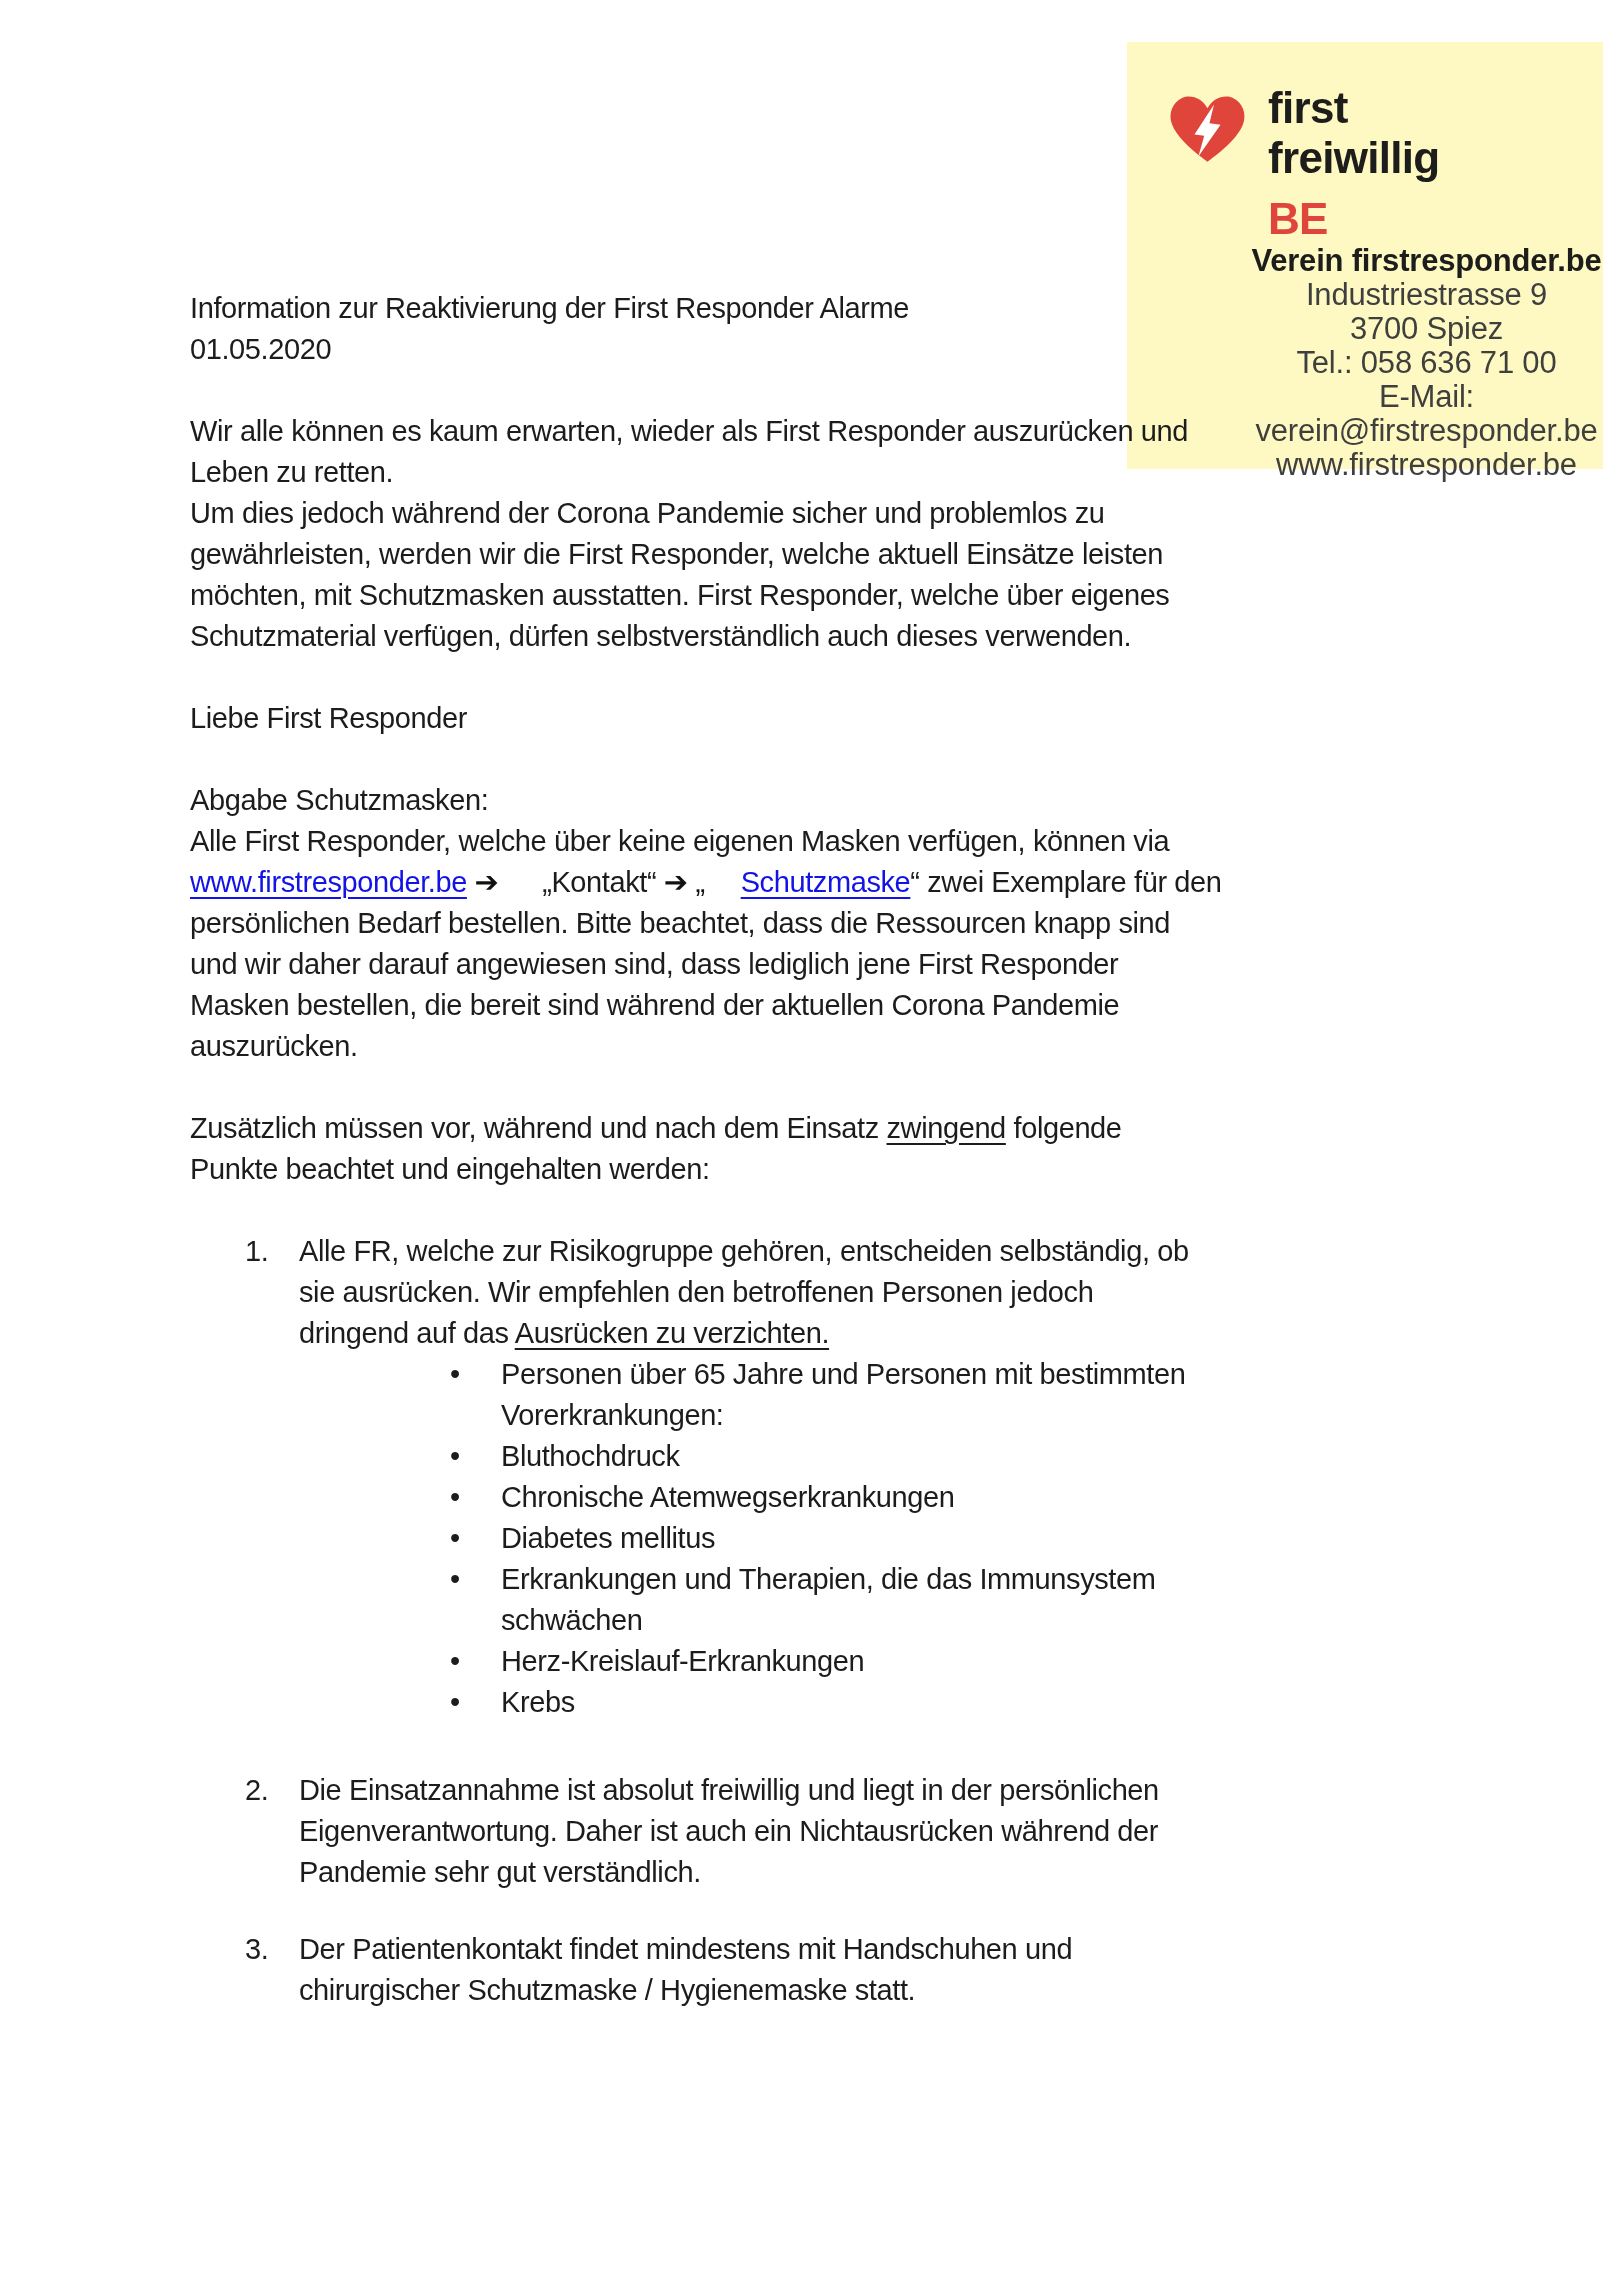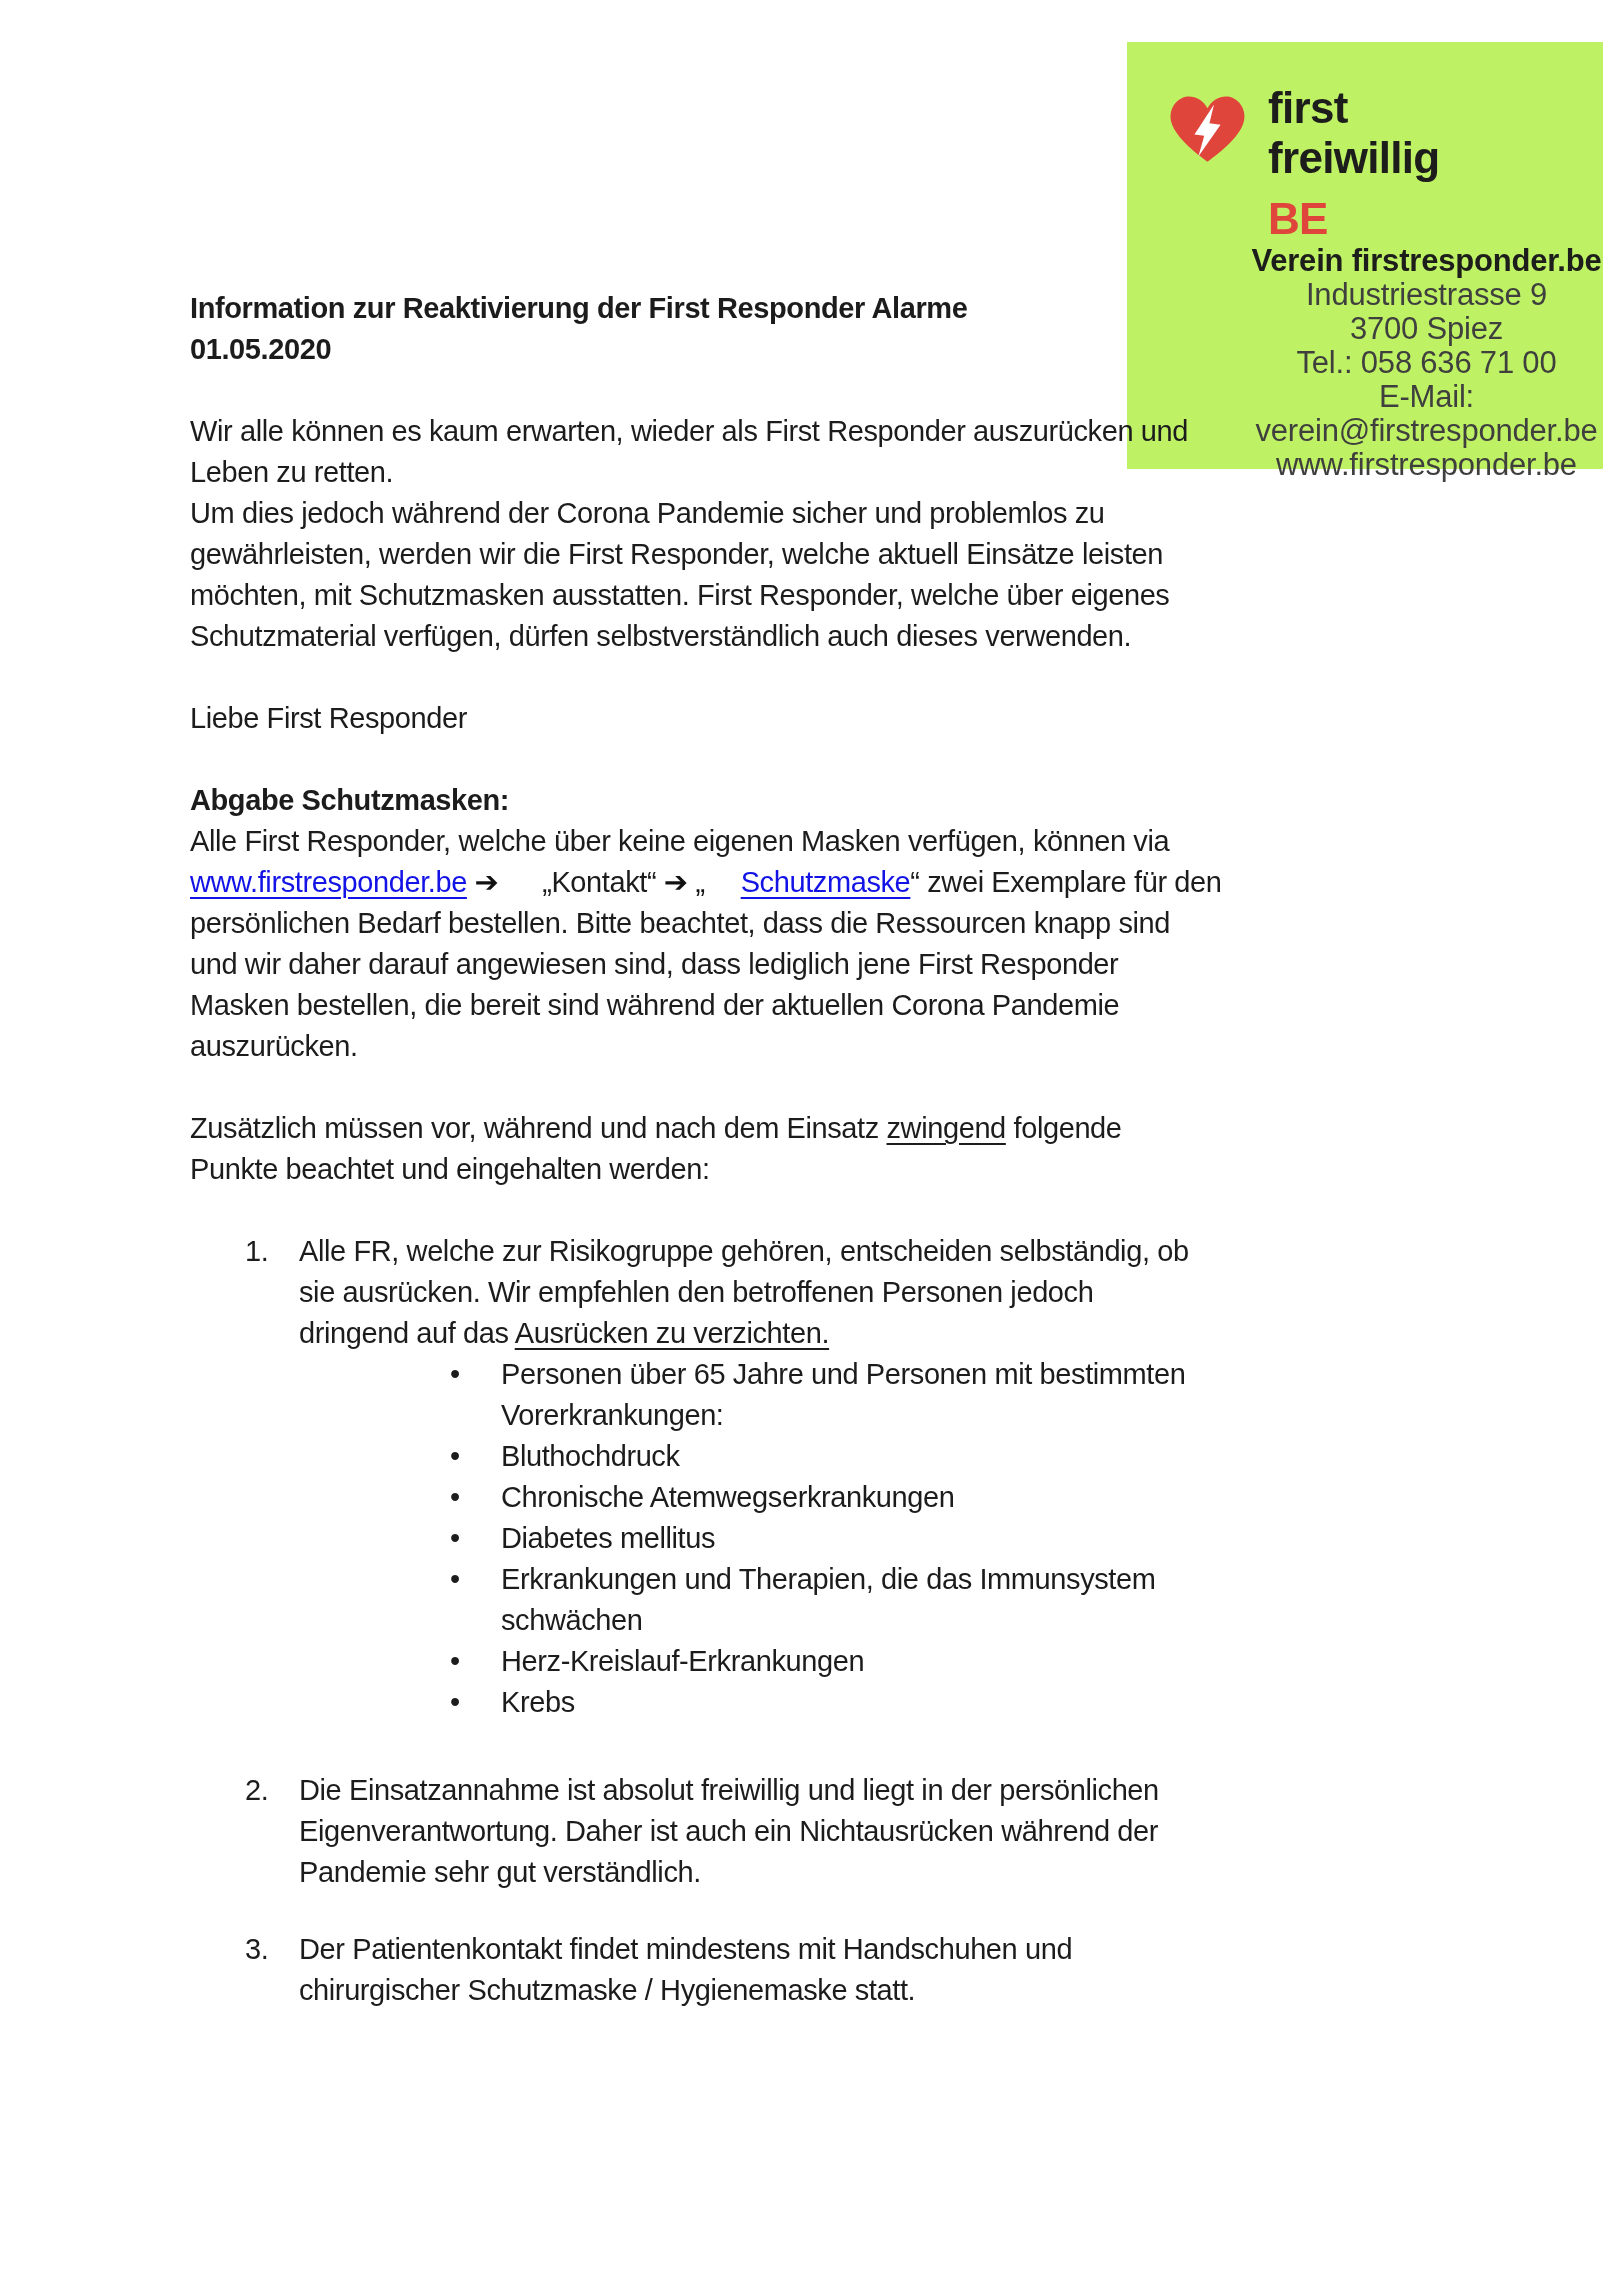--- a/index.html
+++ b/index.html
@@ -7,21 +7,21 @@
     position:relative;
     width:1623px;height:2295px;
     background:#ffffff;
     font-family:"Liberation Sans", sans-serif;
     color:#1c1c1c;
     overflow:hidden;
   }
   
   .letterhead{
     position:absolute;left:1127px;top:42px;width:476px;height:427px;
-    background:#bef264;
+    background:#fef9c3;
   }
   .heart{position:absolute;left:41px;top:52px;width:79px;height:73px;}
   .wordmark{
     position:absolute;left:141px;top:41px;
     font-weight:bold;font-size:44px;line-height:50px;letter-spacing:-0.7px;
     color:#1d1d1b;
   }
   .wordmark .be{color:#e0453c;display:block;margin-top:10.5px;}
   .address{
     position:absolute;left:123px;top:202px;
@@ -32,21 +32,21 @@
   .address .org{font-weight:bold;color:#1d1d1b;}
   
   .content{
     position:absolute;left:190px;top:288px;width:1256px;
     font-size:29px;line-height:41px;letter-spacing:-0.4px;
   }
   .pl{white-space:pre-line;}
   .blk{margin:41px 0 0 0;}
   .blk-first{margin:0;}
   h1,p{margin:0;padding:0;font-size:inherit;}
-  .bold{font-weight:bold;}
+  .bold{font-weight:normal;}
   .u{text-decoration:underline;text-decoration-thickness:2px;text-underline-offset:4.6px;}
   a.doclink{color:#1313e6;text-decoration:underline;text-decoration-thickness:2px;text-underline-offset:4.6px;cursor:pointer;}
   .it{margin-left:36px;}
   .arrow{font-style:normal;color:#111;}
   .num-item{position:relative;padding-left:109px;}
   .num-item .marker{position:absolute;left:55px;top:0;}
   .bullet-item{position:relative;padding-left:311px;}
   .bullet-item .marker{position:absolute;left:260px;top:0;}
 </style>
 </head>

